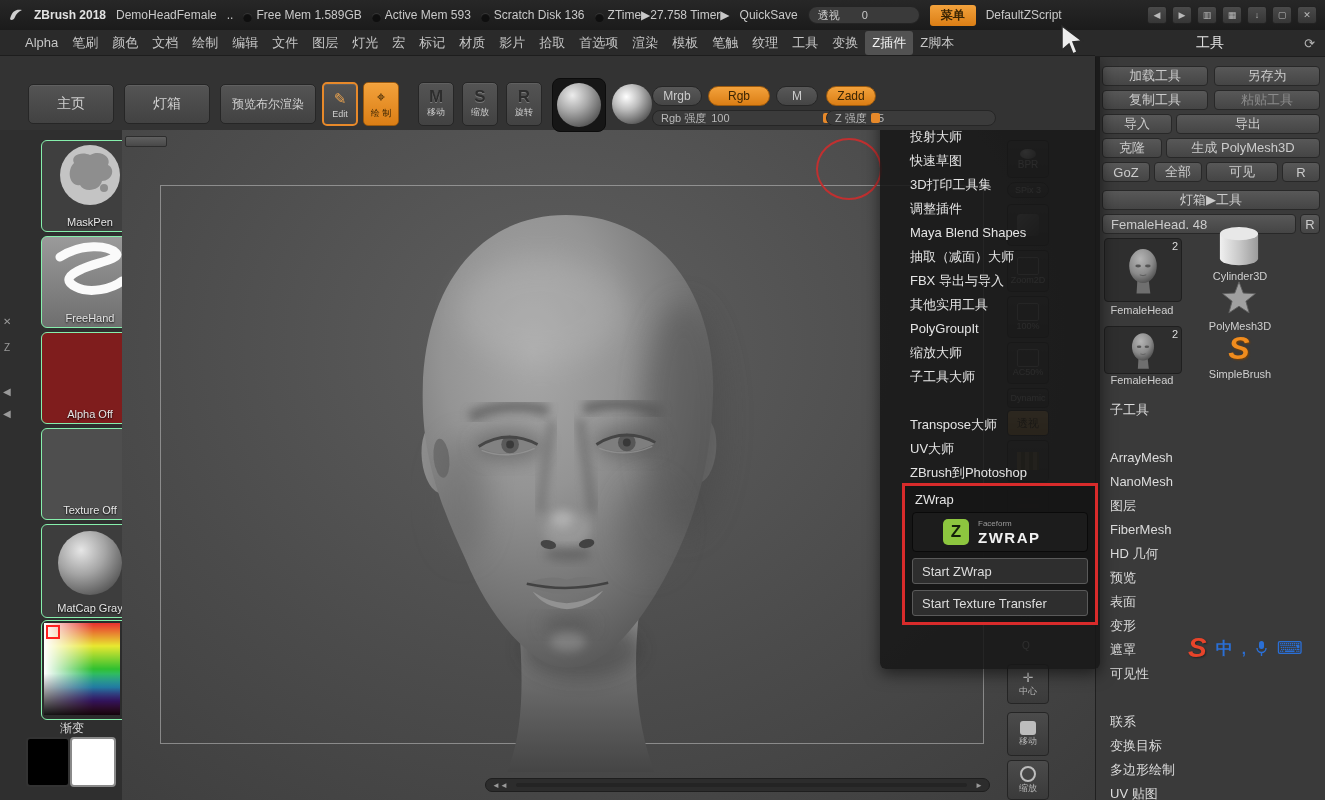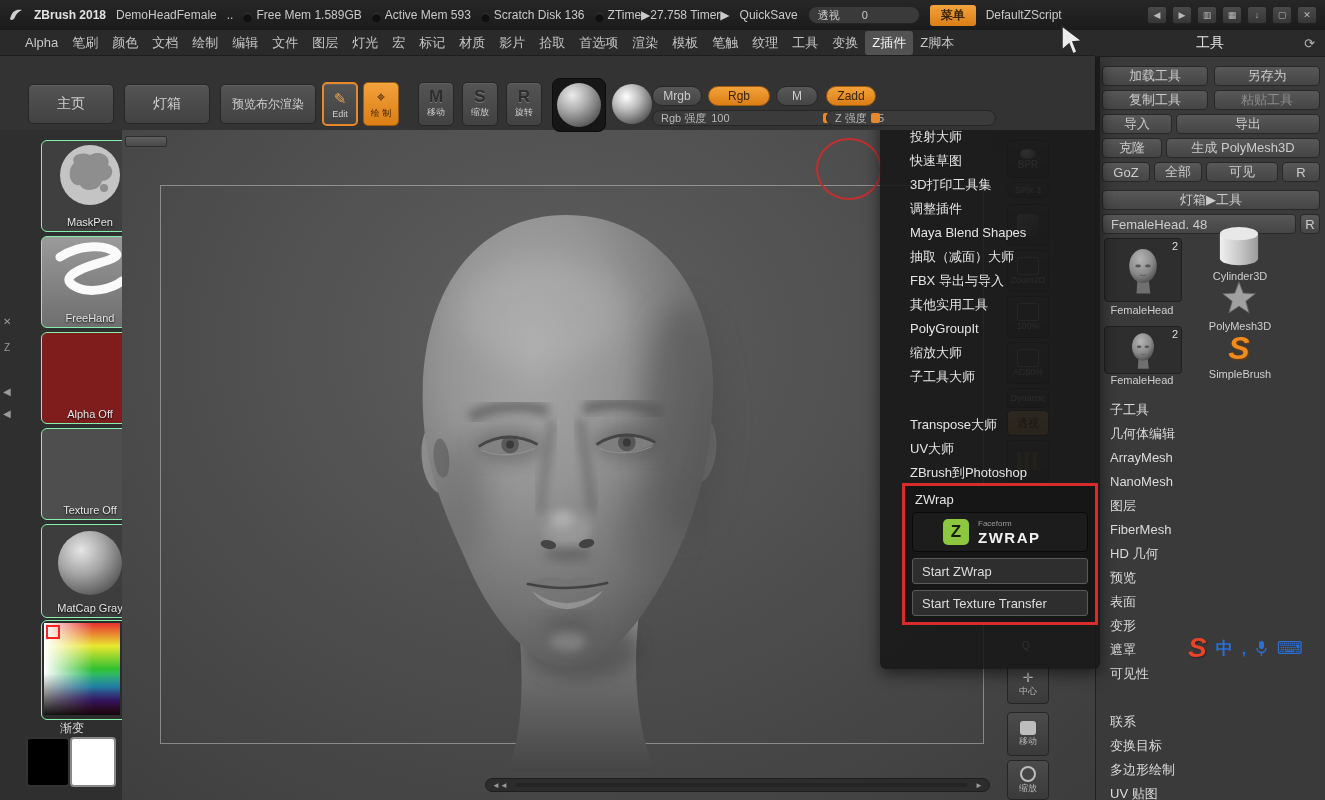--- a/index.html
+++ b/index.html
@@ -468,21 +468,20 @@
     <span class="badge">2</span>
   </div>
   <span class="stlabel" style="left:0;top:318px;width:92px">FemaleHead</span>
 
   <div class="stbox" style="left:110px;top:274px;width:66px;height:36px;background:none;border:none">
     <span style="font-size:32px;font-weight:bold;font-style:italic;color:#f08c1e;text-shadow:1px 1px 2px #7a4104;line-height:30px">S</span>
   </div>
   <span class="stlabel" style="left:96px;top:312px;width:96px">SimpleBrush</span>
 
   <div class="sec" style="top:342px"><span>子工具</span></div>
-  <div class="sec" style="top:366px"><span>几何体编辑</span></div>
   <div class="sec" style="top:390px"><span>ArrayMesh</span></div>
   <div class="sec" style="top:414px"><span>NanoMesh</span></div>
   <div class="sec" style="top:438px"><span>图层</span></div>
   <div class="sec" style="top:462px"><span>FiberMesh</span></div>
   <div class="sec" style="top:486px"><span>HD 几何</span></div>
   <div class="sec" style="top:510px"><span>预览</span></div>
   <div class="sec" style="top:534px"><span>表面</span></div>
   <div class="sec" style="top:558px"><span>变形</span></div>
   <div class="sec" style="top:582px"><span>遮罩</span></div>
   <div class="sec" style="top:606px"><span>可见性</span></div>

